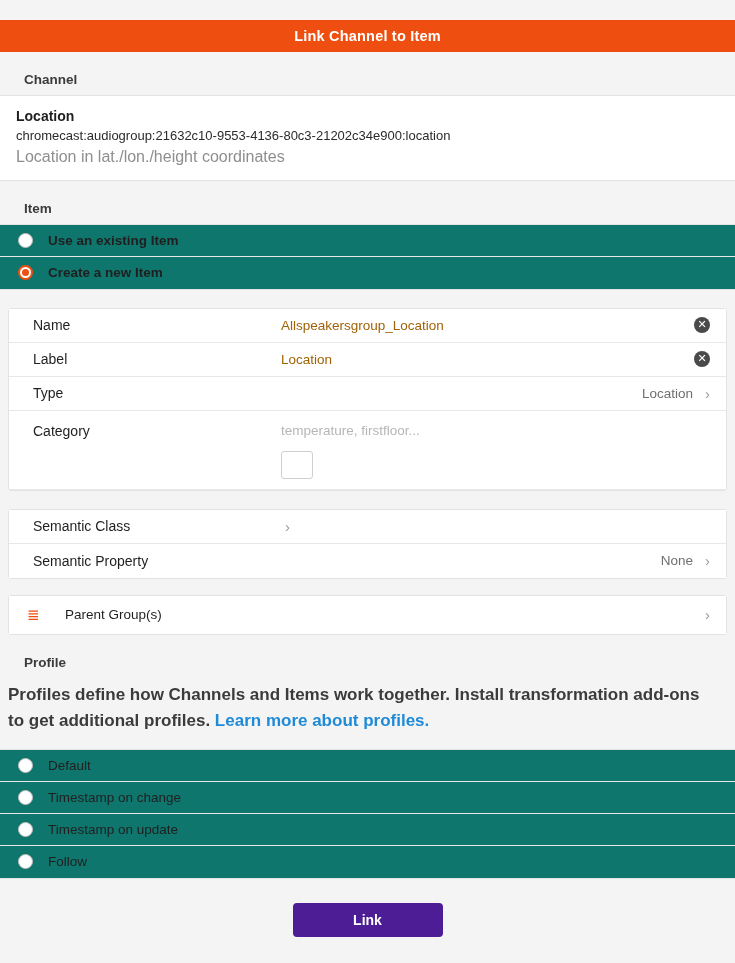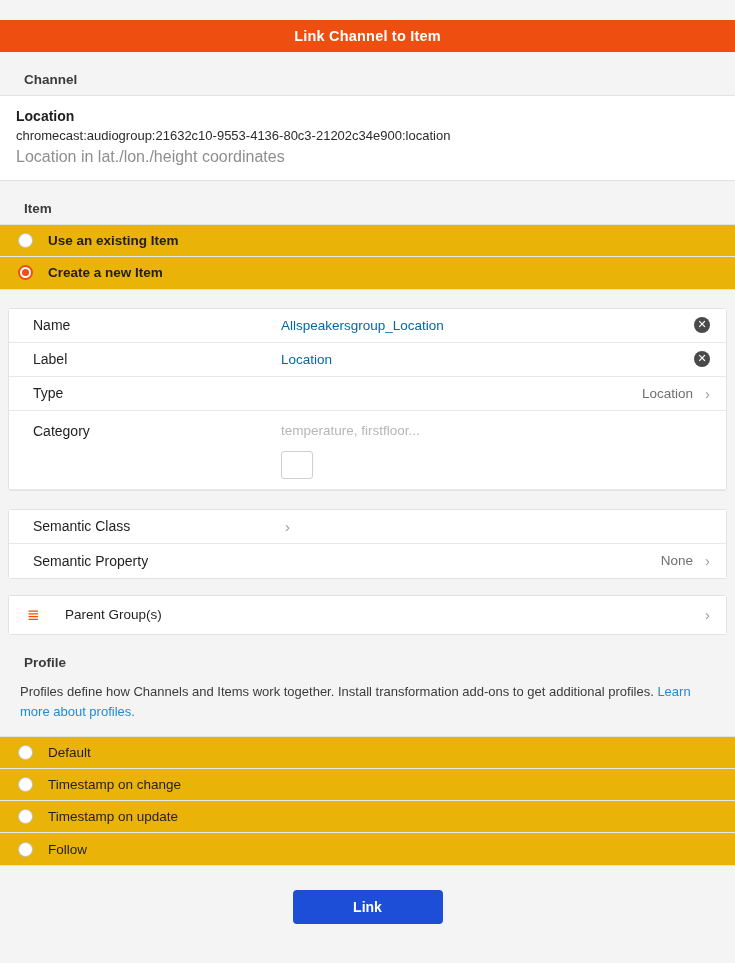--- a/index.html
+++ b/index.html
@@ -73,21 +73,21 @@
     color: #8e8e8e;
     margin-top: 3px;
   }
 
   
   .radio-row {
     display: flex;
     align-items: center;
     height: 32px;
     padding: 0 16px 0 18px;
-    background: #eab308;
+    background: #0f766e;
     border-bottom: 1px solid #e8e8e8;
   }
   .radio-row:last-child { border-bottom: none; }
   .radio {
     width: 15px; height: 15px;
     border-radius: 50%;
     border: 1.5px solid #bdbdbd;
     background: #fff;
     margin-right: 15px;
     flex: 0 0 auto;
@@ -121,21 +121,21 @@
   .form-row:last-child { border-bottom: none; }
   .form-label {
     width: 248px;
     flex: 0 0 auto;
     font-size: 14px;
     color: #1f1f1f;
   }
   .form-value {
     flex: 1 1 auto;
     font-size: 13.5px;
-    color: #0369a1;
+    color: #a16207;
   }
   .form-value.placeholder { color: #b6b6b6; }
   .form-value.right {
     text-align: right;
     color: #6f6f6f;
     padding-right: 8px;
   }
   .clear-icon {
     width: 16px; height: 16px;
     border-radius: 50%;
@@ -186,39 +186,40 @@
     width: 20px;
     margin-right: 18px;
     color: #ee4f10;
     font-size: 15px;
     line-height: 1;
     flex: 0 0 auto;
   }
   .parent-label { flex: 1 1 auto; font-size: 13.5px; color: #1f1f1f; }
 
   .profile-desc {
-    padding: 4px 24px 14px 20px;
-    font-size: 13px;
+    padding: 4px 24px 14px 8px;
+    font-size: 17px;
     line-height: 1.55;
     color: #3b3b3b;
+    font-weight: bold;
   }
   .profile-desc a {
     color: #1f8ad6;
     text-decoration: none;
   }
 
   .footer {
     padding: 24px 0 18px 0;
     display: flex;
     justify-content: center;
   }
   .link-button {
     width: 150px;
     height: 34px;
-    background: #1d4ed8;
+    background: #4c1d95;
     color: #ffffff;
     border: none;
     border-radius: 4px;
     font-size: 14px;
     font-weight: bold;
     font-family: "Liberation Sans", sans-serif;
     cursor: pointer;
   }
 </style>
 </head>

